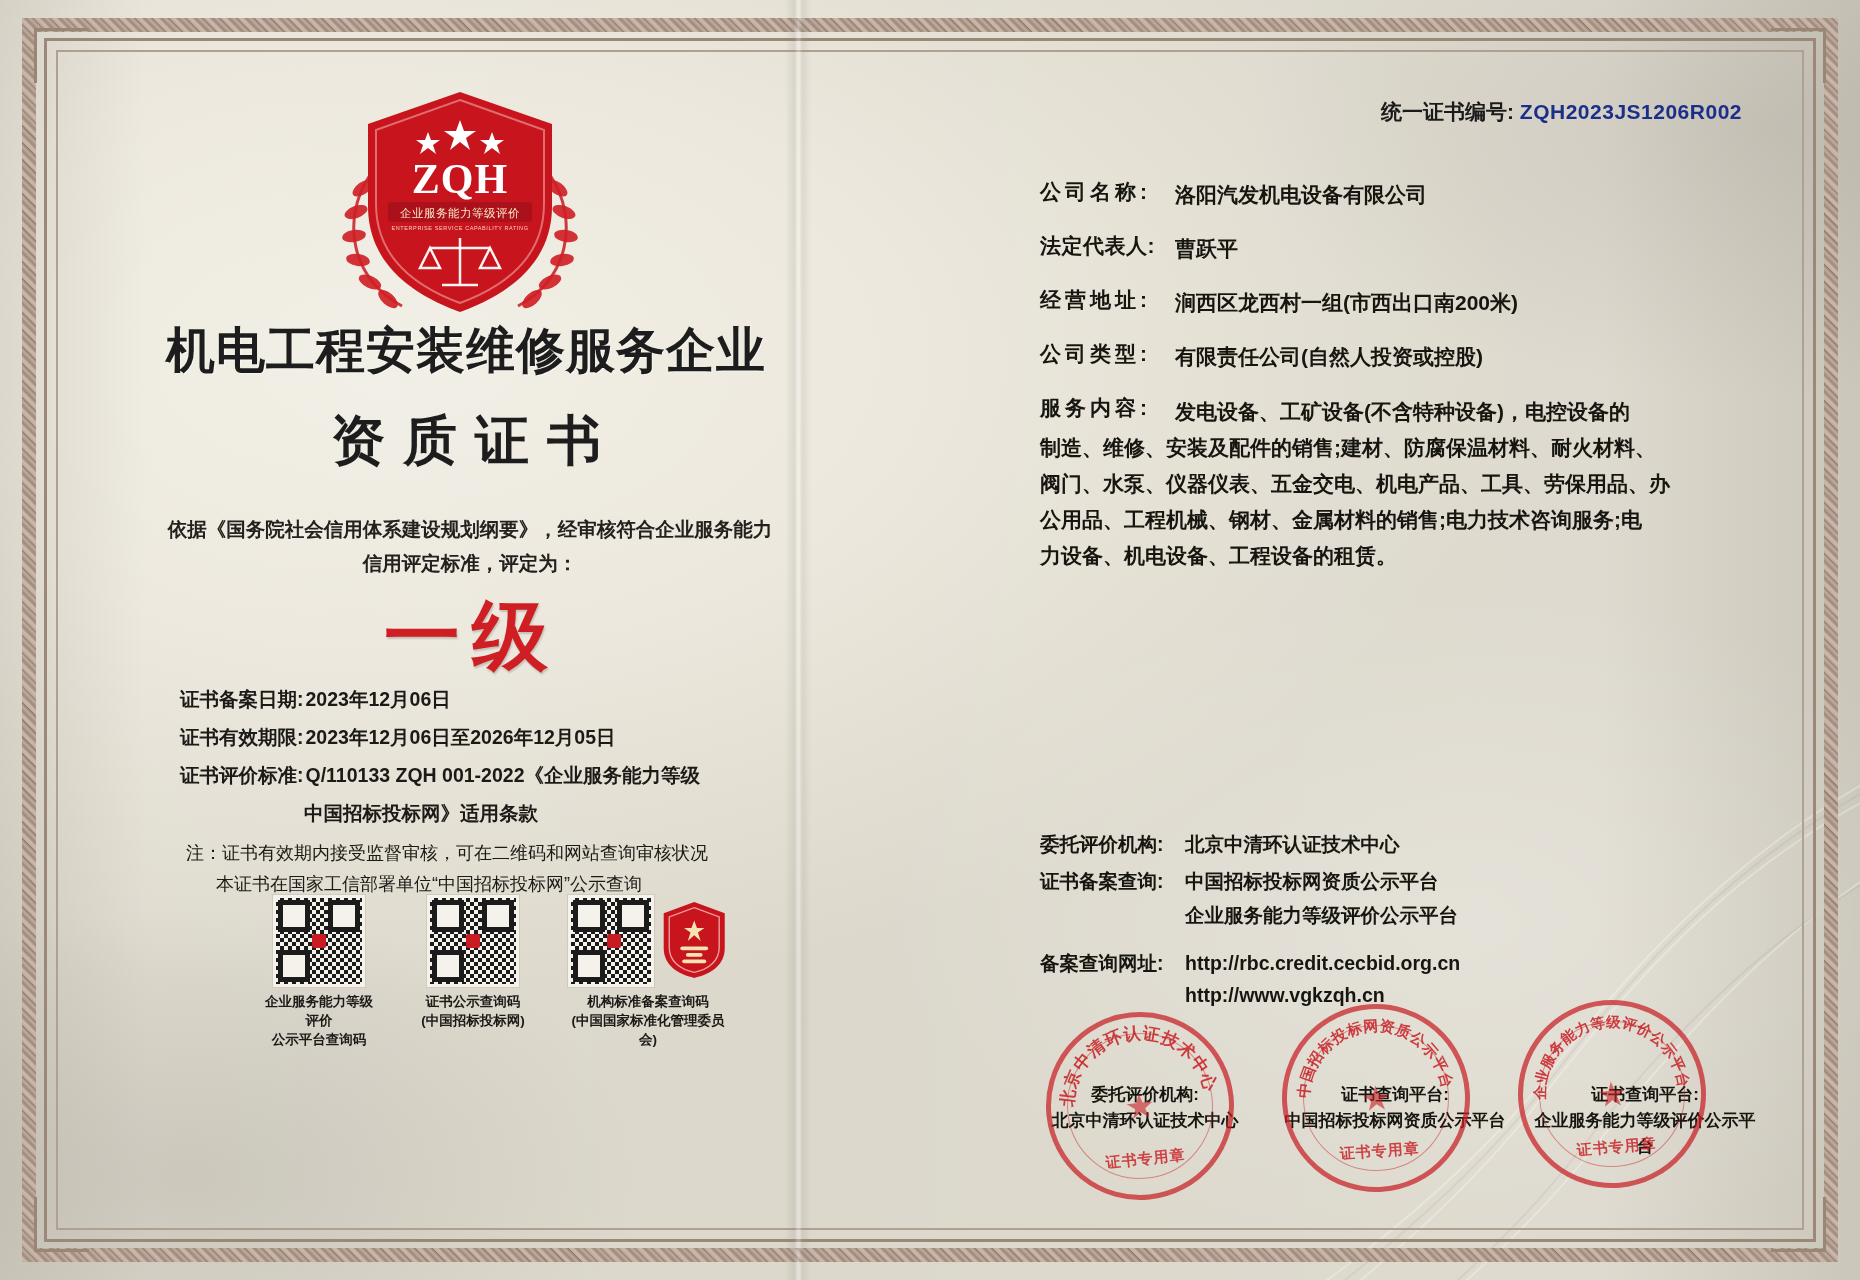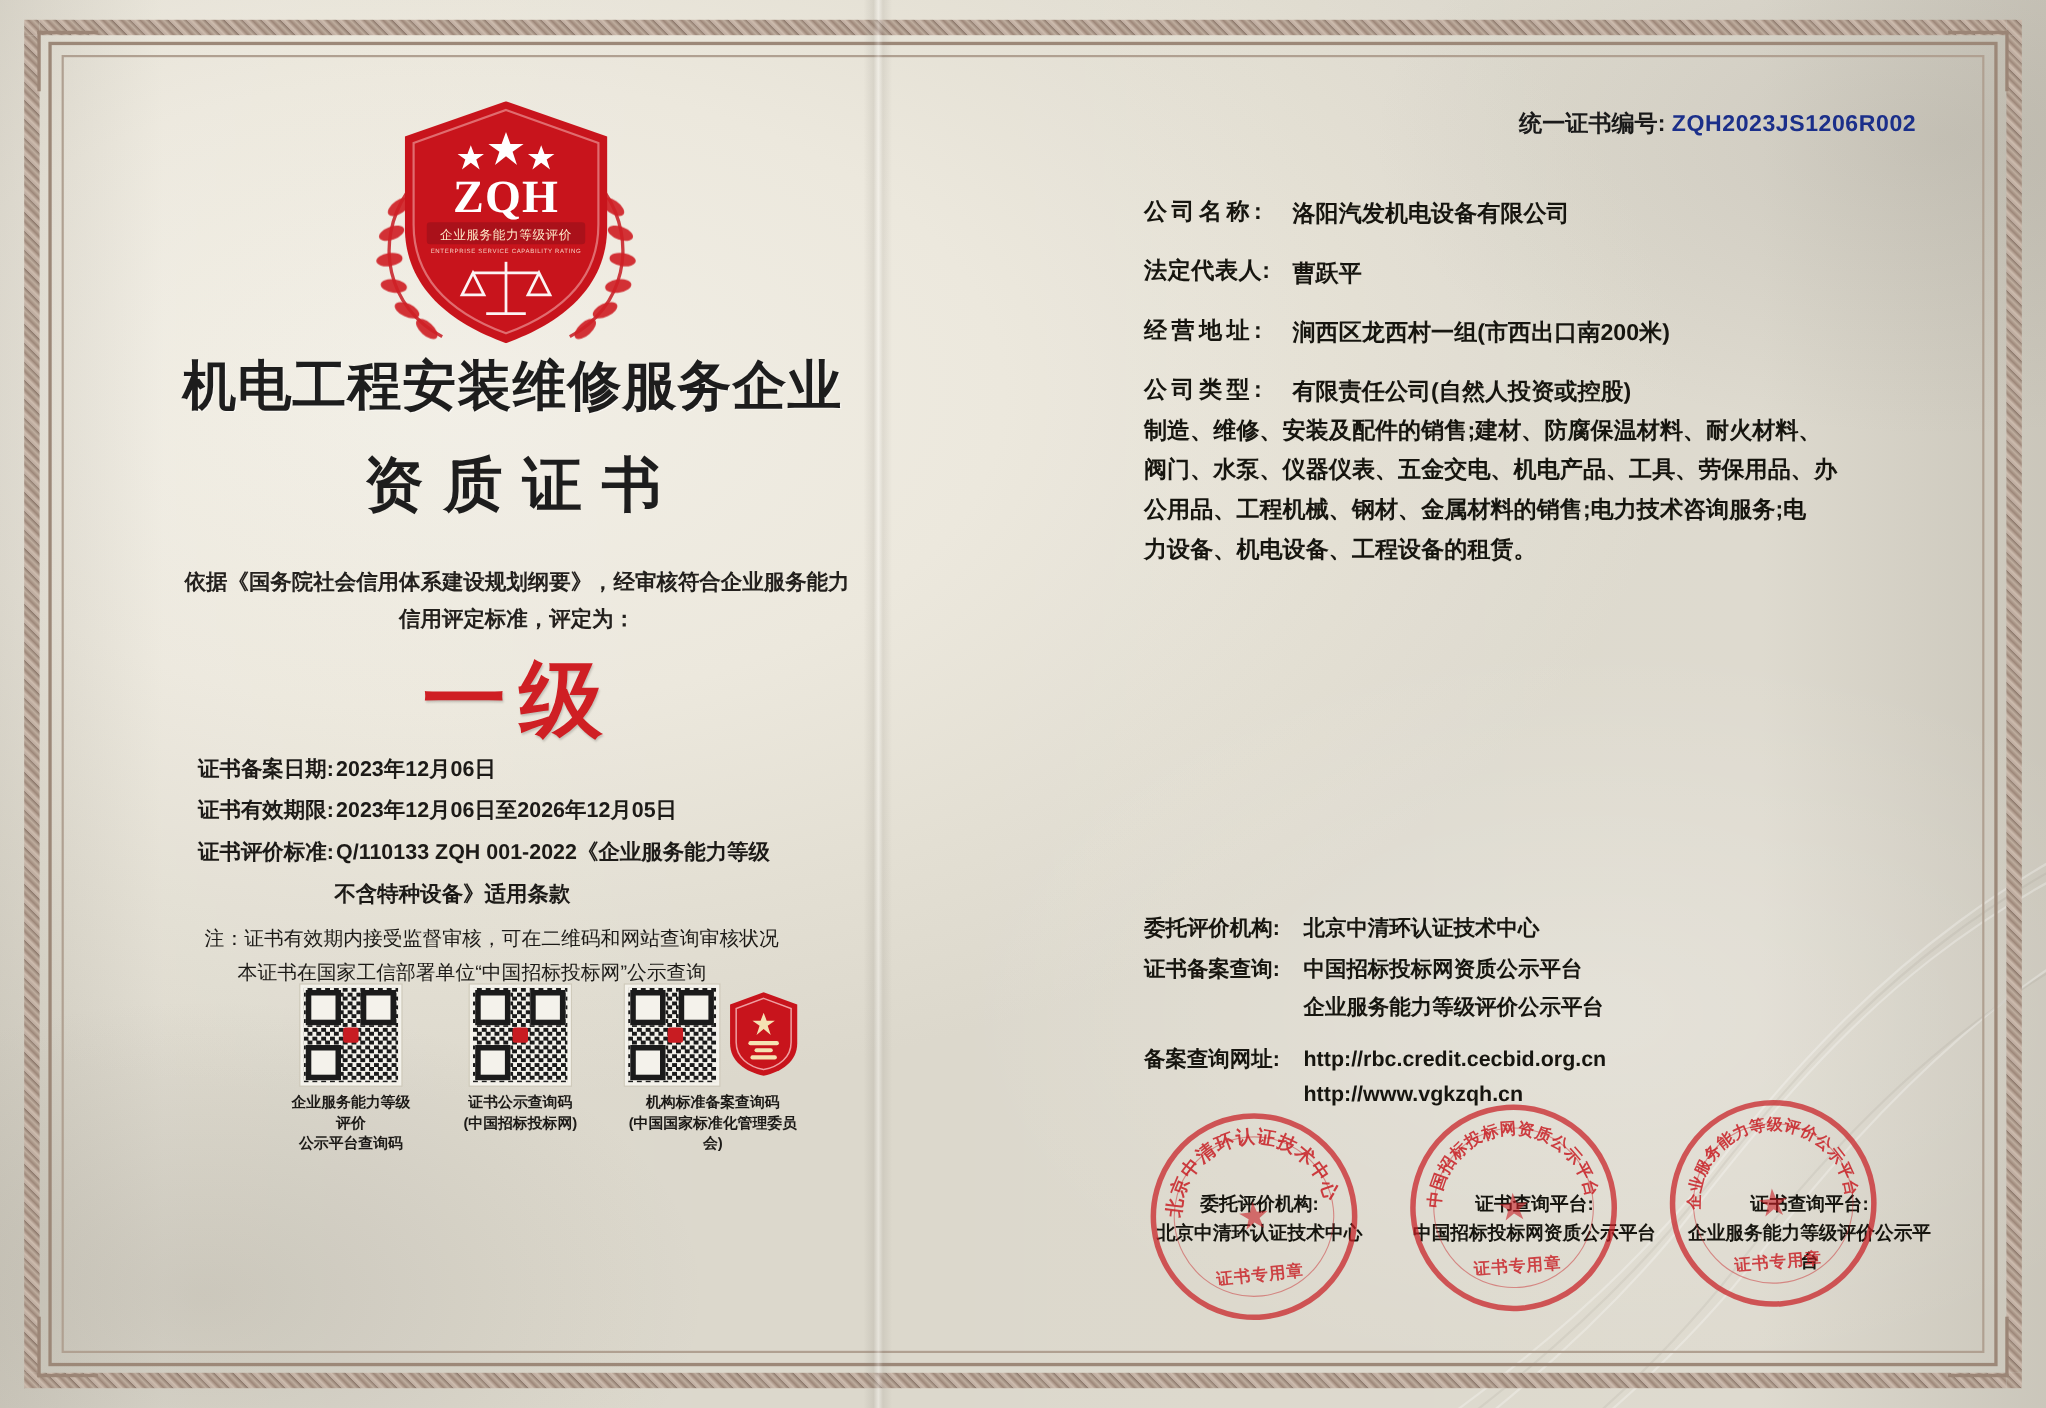--- a/index.html
+++ b/index.html
@@ -467,21 +467,21 @@
         <span class="meta-value">2023年12月06日</span>
       </div>
       <div class="meta-row">
         <span class="meta-label">证书有效期限:</span>
         <span class="meta-value">2023年12月06日至2026年12月05日</span>
       </div>
       <div class="meta-row">
         <span class="meta-label">证书评价标准:</span>
         <span class="meta-value">Q/110133 ZQH 001-2022《企业服务能力等级</span>
       </div>
-      <div class="meta-cont">不含特种设备》适用条款</div>
+      <div class="meta-cont">中国招标投标网》适用条款</div>
     </div>
 
     <div class="note">
       <div class="note-indent">注：证书有效期内接受监督审核，可在二维码和网站查询审核状况</div>
       <div class="note-indent" style="padding-left:30px;text-indent:0">本证书在国家工信部署单位“中国招标投标网”公示查询</div>
     </div>
 
     <div class="qr-group">
       <div class="qr-item">
         <div class="qr-box">
@@ -542,20 +542,26 @@
         <span class="field-value">曹跃平</span>
       </div>
       <div class="field-row">
         <span class="field-label">经营地址:</span>
         <span class="field-value">涧西区龙西村一组(市西出口南200米)</span>
       </div>
       <div class="field-row">
         <span class="field-label">公司类型:</span>
         <span class="field-value">有限责任公司(自然人投资或控股)</span>
       </div>
+      <div class="field-row">
+        <span class="field-label">服务内容:</span>
+        <span class="field-value service">
+          <span>发电设备、工矿设备(不含特种设备)，电控设备的</span>
+        </span>
+      </div>
       <div class="field-value service" style="margin-top:-20px">
         <div>制造、维修、安装及配件的销售;建材、防腐保温材料、耐火材料、</div>
         <div>阀门、水泵、仪器仪表、五金交电、机电产品、工具、劳保用品、办</div>
         <div>公用品、工程机械、钢材、金属材料的销售;电力技术咨询服务;电</div>
         <div>力设备、机电设备、工程设备的租赁。</div>
       </div>
     </div>
 
     <div class="org-block">
       <div class="org-row">

